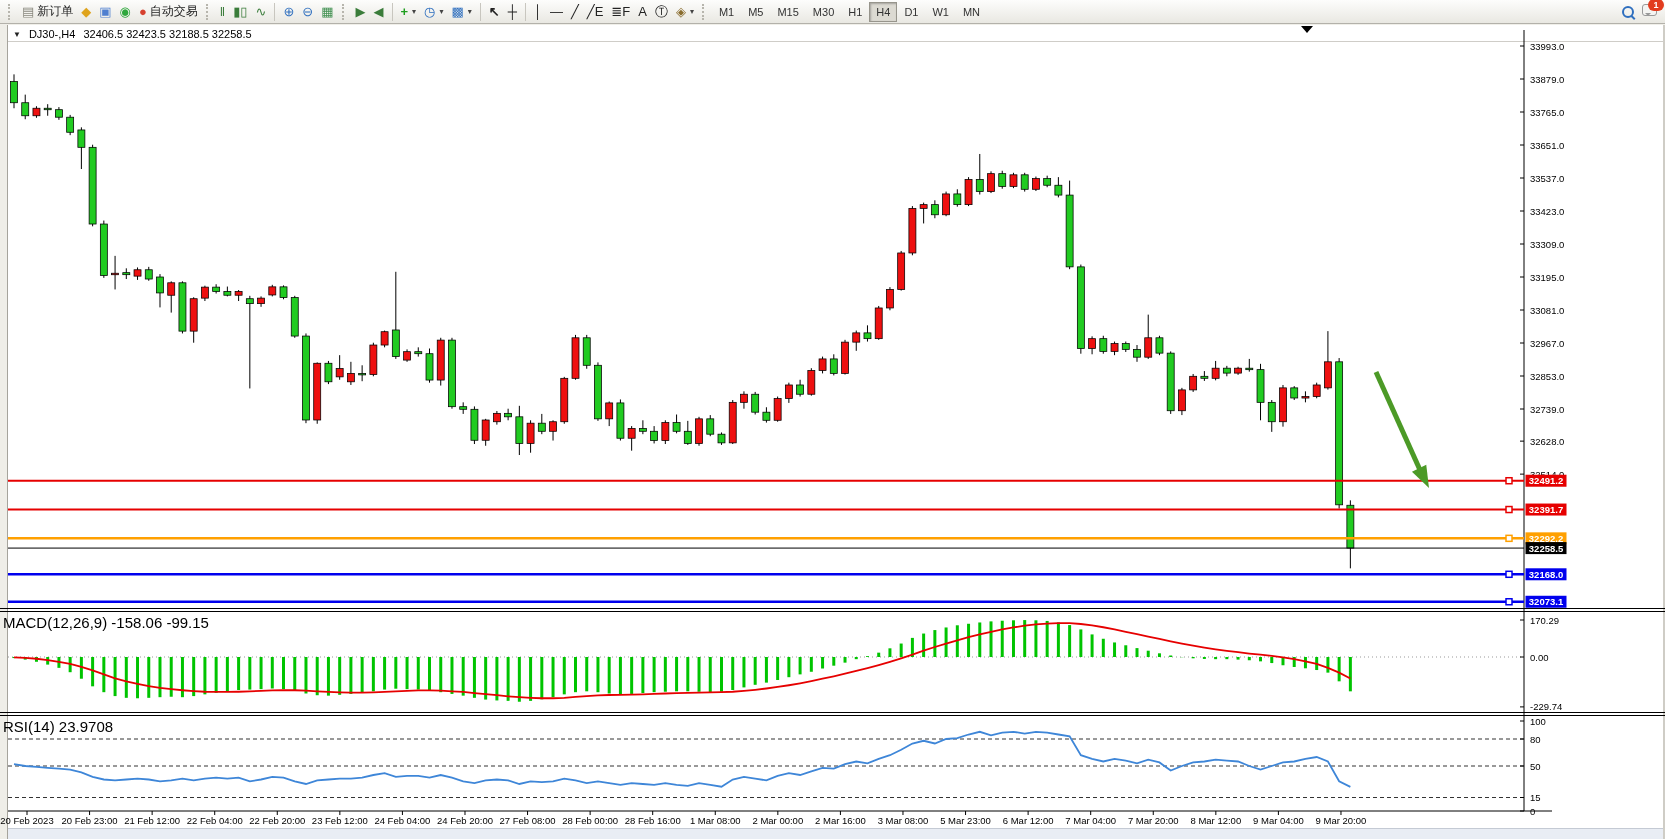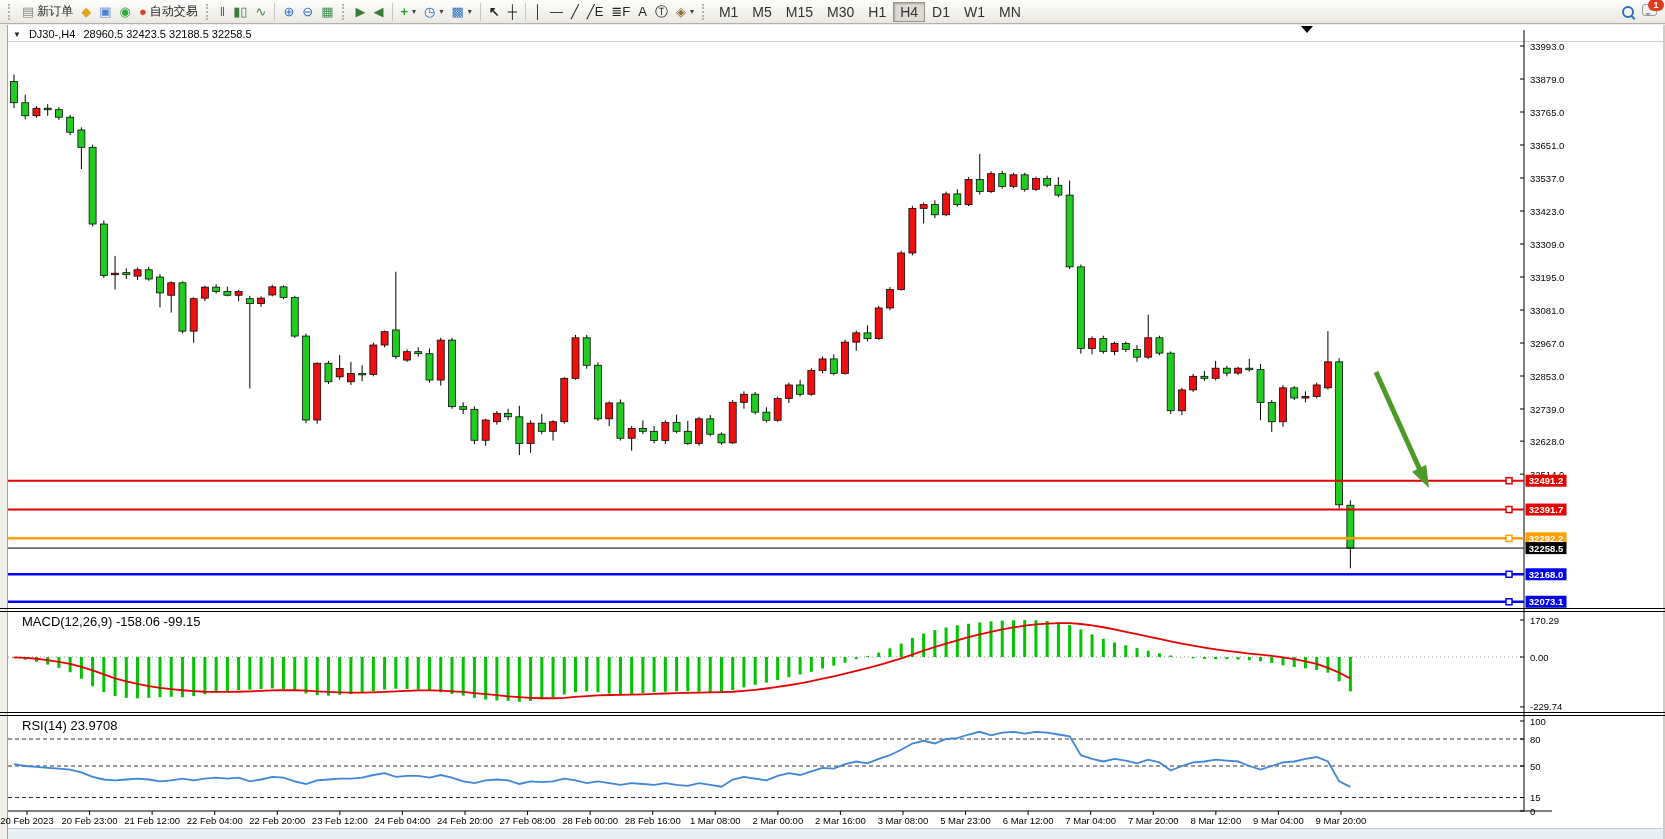--- a/index.html
+++ b/index.html
@@ -7,41 +7,41 @@
   
   #toolbar{position:absolute;top:0;left:0;width:1665px;height:24px;z-index:30;
     background:linear-gradient(#fdfdfc,#e9e8e2);border-bottom:1px solid #b3b1aa;
     display:flex;align-items:center;padding:0 4px;box-sizing:border-box;font-size:12px;color:#222}
   .tb-btn{height:20px;display:flex;align-items:center;gap:3px;padding:0 4px;border-radius:2px;
     white-space:nowrap;cursor:default}
   .tb-glyph{font-size:13px;line-height:20px}
   .tb-caret{font-size:8px;color:#444;margin-left:1px}
   .grip{width:4px;height:16px;border-left:2px dotted #b7b5ad;margin:0 4px}
   .sep{width:1px;height:18px;background:#c8c6bf;margin:0 4px}
-  .tf-btn{height:18px;padding:0 6px;display:flex;align-items:center;font-size:14px;color:#333;border:1px solid transparent}
+  .tf-btn{height:18px;padding:0 6px;display:flex;align-items:center;font-size:11px;color:#333;border:1px solid transparent}
   .tf-btn.active{border:1px solid #97958c;background:#dcdad2;box-shadow:inset 1px 1px 2px rgba(0,0,0,.25)}
   .flexspacer{flex:1}
   .search-css{width:8px;height:8px;border:2px solid #2f6fbf;border-radius:50%;position:relative;display:inline-block}
   .search-css::after{content:"";position:absolute;width:2px;height:5px;background:#2f6fbf;
     left:8px;top:7px;transform:rotate(-45deg)}
   .chat-css{width:13px;height:10px;border:1px solid #999;border-radius:3px;background:#f4f4f2;
     position:relative;display:inline-block}
   .chat-css::after{content:"";position:absolute;left:2px;bottom:-4px;border:3px solid transparent;border-top-color:#999}
   .badge{position:absolute;top:-5px;right:-7px;min-width:12px;height:12px;border-radius:7px;background:#e23c1e;
     color:#fff;font-size:9px;font-weight:bold;display:flex;align-items:center;justify-content:center;padding:0 2px}
   
   #chart-window{position:absolute;top:25px;left:0;width:1665px;height:803px;background:#fff;z-index:1}
   #left-edge{position:absolute;top:25px;left:0;width:7px;height:814px;background:#efeee8;
     border-right:1px solid #a6a49c;z-index:6}
   #right-edge{position:absolute;top:25px;right:0;width:2px;height:814px;background:#cfcdc6;z-index:6}
   #plot{position:absolute;top:0;left:0;z-index:10}
   #chart-header{position:absolute;left:13px;top:28px;z-index:20;font-size:11px;color:#000;
     display:flex;gap:8px;align-items:center}
   #chart-header .dd{font-size:8px;color:#222}
-  .ind-label{position:absolute;left:22px;z-index:20;font-size:13px;color:#000}
+  .ind-label{position:absolute;left:3px;z-index:20;font-size:15px;color:#000}
   #macd-label{top:614px}
   #rsi-label{top:718px}
   #status-strip{position:absolute;left:0;bottom:0;width:1665px;height:10px;background:#e9edf4;
     border-top:1px solid #c4cad4;z-index:5}
 </style>
 </head>
 <body>
 
 <div id="chart-window"></div>
 <div id="left-edge"></div>
@@ -533,21 +533,21 @@
     <rect x="1525.5" y="595.7605263157899" width="41" height="12" fill="#0000ee"></rect>
     <text x="1546" y="605.2605263157899" text-anchor="middle" style="font-family:'Liberation Sans',sans-serif;font-size:9.5px;font-weight:bold" fill="#fff">32073.1</text>
     <line x1="1376" y1="372" x2="1420" y2="470" stroke="#4c9a27" stroke-width="5"></line>
     <polygon points="1429,488 1411.9501552810007,471.78885438199984 1426.2609903369994,464.6334368540005" fill="#4c9a27"></polygon>
     <polygon points="1301,26 1313,26 1307,33" fill="#000"></polygon>
   </svg>
 
 <div id="chart-header">
   <span class="dd">▼</span>
   <span>DJ30-,H4</span>
-  <span>28960.5 32423.5 32188.5 32258.5</span>
+  <span>32406.5 32423.5 32188.5 32258.5</span>
 </div>
 
 <div id="macd-label" class="ind-label">MACD(12,26,9) -158.06 -99.15</div>
 <div id="rsi-label" class="ind-label">RSI(14) 23.9708</div>
 
 <div id="status-strip"></div>
 
 <div id="toolbar">
     <div class="grip"></div>
     <div class="tb-btn">

